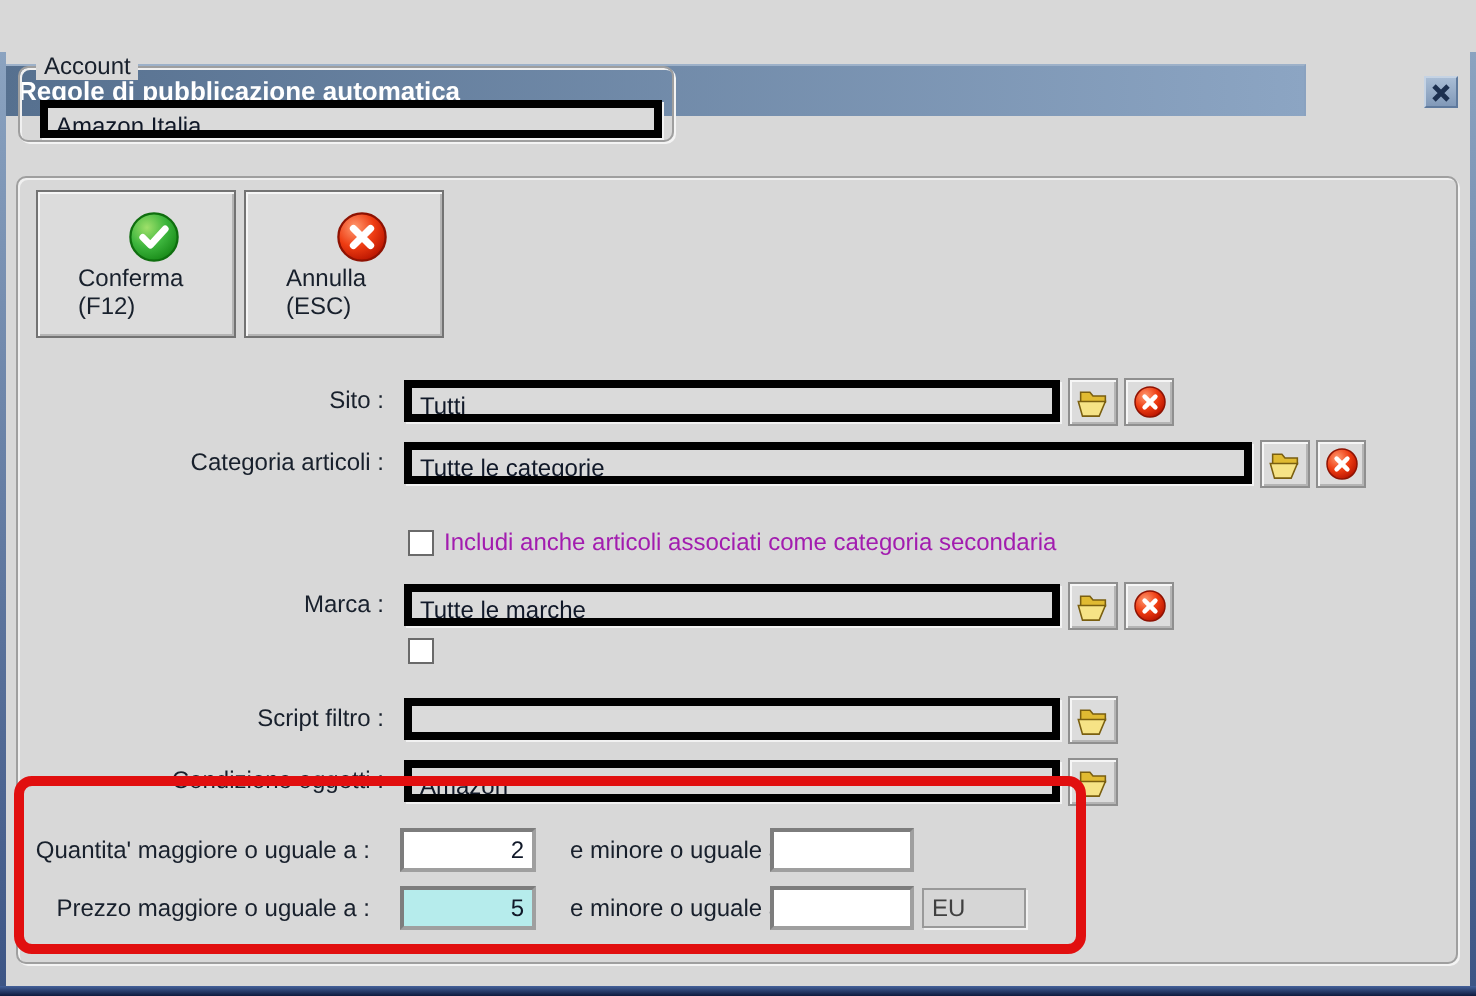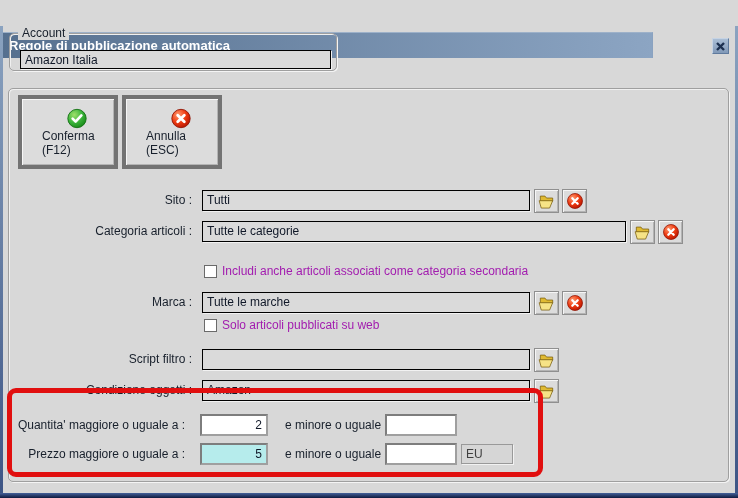--- a/index.html
+++ b/index.html
@@ -33,30 +33,30 @@
   .groupbox {
     border:1px solid #9f9f9f; border-radius:5px;
     box-shadow:inset 1px 1px 0 #f0f0f0, 1px 1px 0 #f4f4f4;
   }
   .legend {
     position:absolute; top:-8px; left:8px; background:#d8d8d8;
     padding:0 4px; font-size:12px; color:#18202c;
   }
   
   .gfield {
-    background:#dadada; border:1px solid #000000;
+    background:#dadada; border:4px solid #000000;
     box-shadow:1px 1px 0 #f2f2f2;
     line-height:19px; padding:0 4px; color:#101828; overflow:hidden; white-space:nowrap;
   }
   
   .rlabel { text-align:right; padding-right:5px; line-height:21px; color:#18202c; }
   
   .bigbtn {
     background:#dcdcdc;
-    border:4px solid #737373;
+    border:1px solid #737373;
     box-shadow:inset 1px 1px 0 #f6f6f6, inset -1px -1px 0 #b4b4b4;
     display:flex; flex-direction:column; align-items:center; justify-content:space-between;
     padding:9px 2px 8px 20px; cursor:default;
   }
   .bigbtn span { font-size:12px; color:#18202c; }
   
   .smallbtn {
     width:25px; height:24px; background:#dcdcdc;
     border:1px solid #8f8f8f;
     box-shadow:inset 1px 1px 0 #f6f6f6, inset -1px -1px 0 #b4b4b4;
@@ -178,21 +178,20 @@
     </svg>
   </div>
   <div class="abs smallbtn" style="left:562px; top:291px;">
     <svg width="18" height="18" viewBox="0 0 24 24">
       <circle cx="12" cy="12" r="10" fill="url(#rg)" stroke="#8e1202" stroke-width="1"></circle>
       <path d="M8.4 8.4 L15.6 15.6 M15.6 8.4 L8.4 15.6" stroke="#ffffff" stroke-width="3" stroke-linecap="round"></path>
     </svg>
   </div>
 
   <div class="abs checkbox" style="left:204px; top:319px;"></div>
-  <div class="abs chklabel" style="left:222px; top:318px;">Solo articoli pubblicati su web</div>
 
   <div class="abs rlabel" style="left:0; top:349px; width:197px; height:21px;">Script filtro :</div>
   <div class="abs gfield" style="left:202px; top:349px; width:328px; height:21px;"></div>
   <div class="abs smallbtn" style="left:534px; top:348px;">
     <svg width="19" height="17" viewBox="0 0 24 22">
       <path d="M4 4 h6 l2 2.5 h8 v4 H4 z" fill="#e0ba32" stroke="#7a5f10" stroke-width="1"></path>
       <path d="M2.5 10 h17.5 l-4 9.5 H5.2 z" fill="#f6e386" stroke="#7a5f10" stroke-width="1"></path>
     </svg>
   </div>
 

